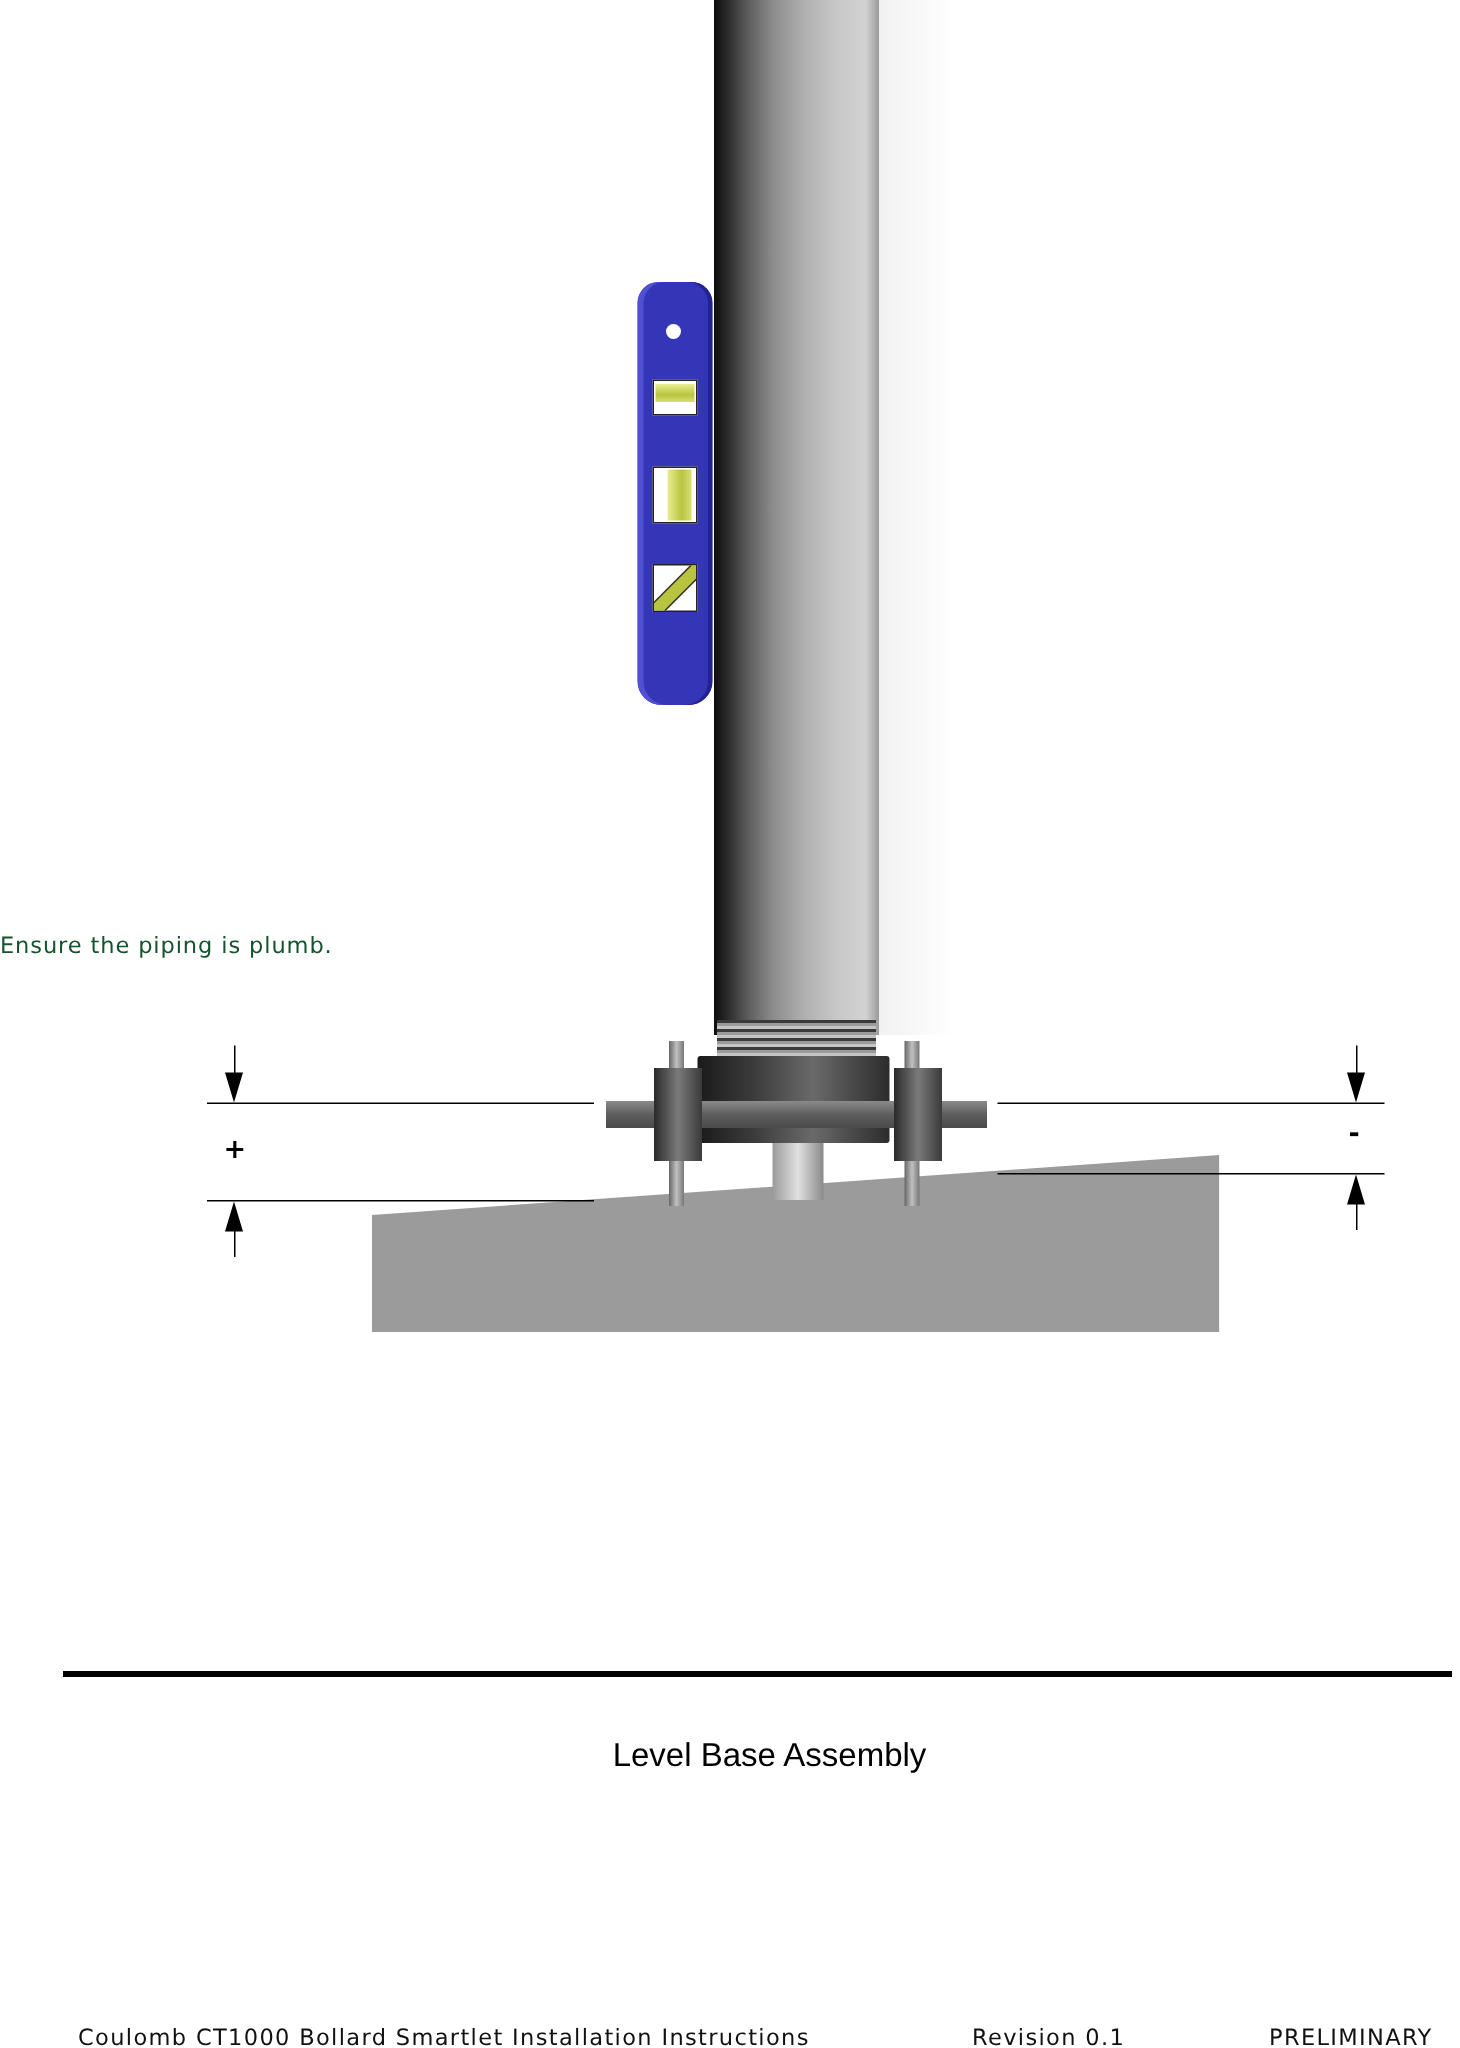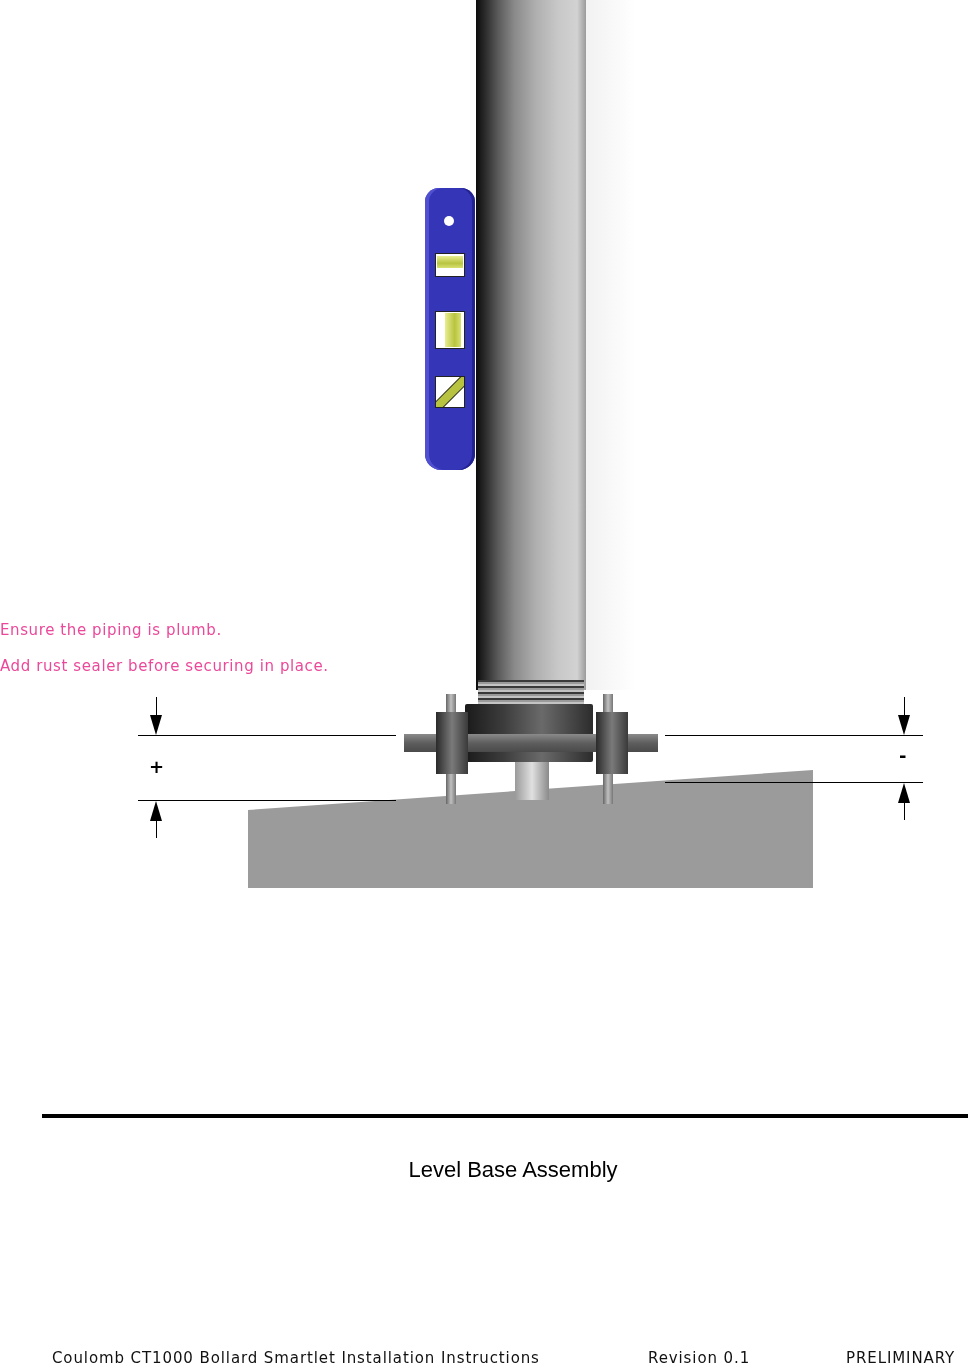--- a/index.html
+++ b/index.html
@@ -29,21 +29,21 @@
   .vial { background:#fff; border:1px solid #222; }
   .vial-h { left:435px; top:253px; width:28px; height:22px; }
   .vial-h::after { content:""; position:absolute; left:1px; top:2px; width:26px; height:12px;
     background:linear-gradient(to bottom,#e8ee90,#b8c440 60%,#d8e070); }
   .vial-v { left:435px; top:311px; width:28px; height:36px; }
   .vial-v::after { content:""; position:absolute; left:9px; top:1px; width:16px; height:34px;
     background:linear-gradient(to right,#e8ee90,#b8c440 60%,#d8e070); }
   .vial-d { left:435px; top:376px; width:28px; height:30px; overflow:hidden; }
   .vial-d::after { content:""; position:absolute; left:-6px; top:11px; width:42px; height:8px;
     background:#b8c440; transform:rotate(-45deg); border-top:1px solid #333; border-bottom:1px solid #333; }
-  .note { left:0; font-size:15px; letter-spacing:0.6px; white-space:nowrap; color:#ec4899; }
+  .note { left:0; font-size:15px; letter-spacing:0.6px; white-space:nowrap; color:#14532d; }
   .hline { height:1px; background:#000; }
   .vline { width:1px; background:#000; }
   .arrow-down { width:0; height:0; border-left:6px solid transparent; border-right:6px solid transparent; border-top:20px solid #000; }
   .arrow-up { width:0; height:0; border-left:6px solid transparent; border-right:6px solid transparent; border-bottom:20px solid #000; }
   .sign { font-size:18px; font-weight:bold; }
   .rule { left:42px; top:1114px; width:926px; height:4px; background:#000; }
   .caption { left:0; width:1026px; top:1157px; text-align:center; font-family:"Liberation Sans", sans-serif; font-size:22px; }
   .footer { top:1349px; font-size:15px; letter-spacing:0.9px; white-space:nowrap; color:#111; }
 </style>
 </head>
@@ -64,21 +64,20 @@
   <div class="abs stem"></div>
   <div class="abs bolt" style="left:446px;"></div>
   <div class="abs bolt" style="left:603px;"></div>
   <div class="abs thread"></div>
   <div class="abs flange-body"></div>
   <div class="abs flange-bar"></div>
   <div class="abs nut" style="left:436px;"></div>
   <div class="abs nut" style="left:596px;"></div>
 
   <div class="abs note" style="top:621px;">Ensure the piping is plumb.</div>
-  <div class="abs note" style="top:657px;">Add rust sealer before securing in place.</div>
 
   <div class="abs vline" style="left:156px;top:697px;height:20px;"></div>
   <div class="abs arrow-down" style="left:150px;top:715px;"></div>
   <div class="abs hline" style="left:138px;top:735px;width:258px;"></div>
   <div class="abs sign" style="left:149px;top:756px;">+</div>
   <div class="abs hline" style="left:138px;top:800px;width:258px;"></div>
   <div class="abs arrow-up" style="left:150px;top:801px;"></div>
   <div class="abs vline" style="left:156px;top:820px;height:18px;"></div>
 
   <div class="abs vline" style="left:904px;top:697px;height:20px;"></div>

